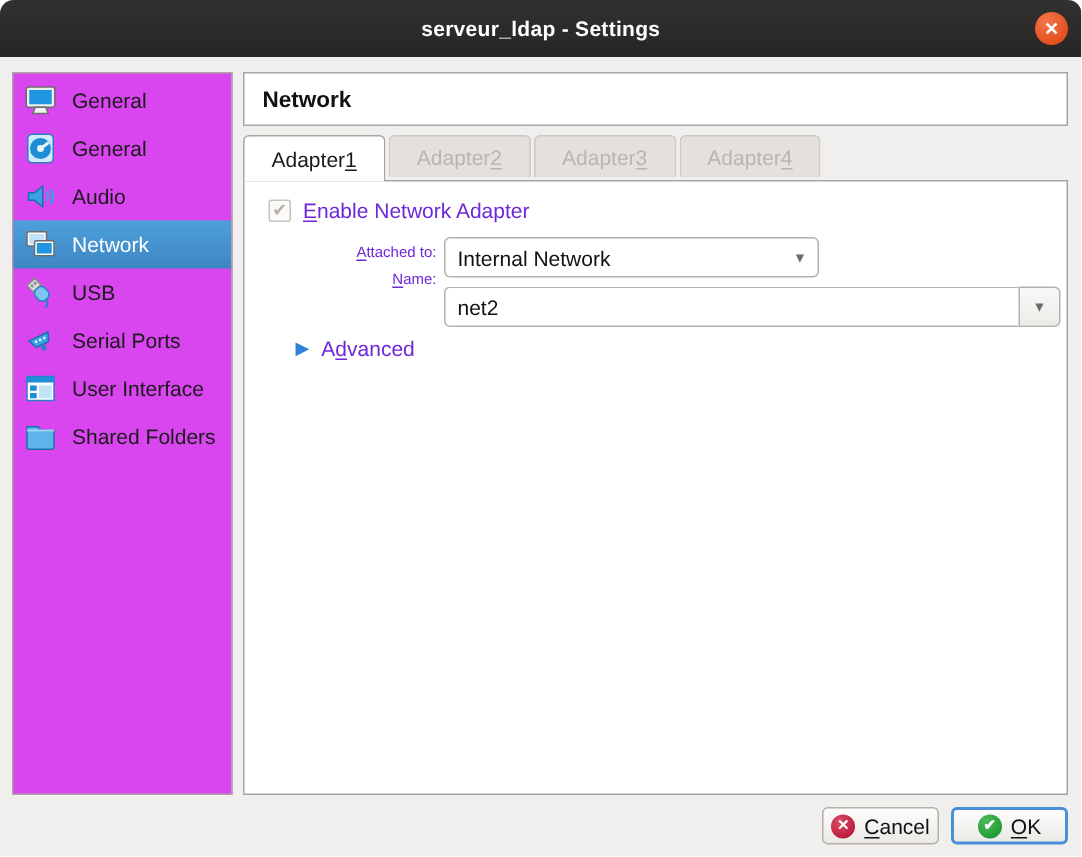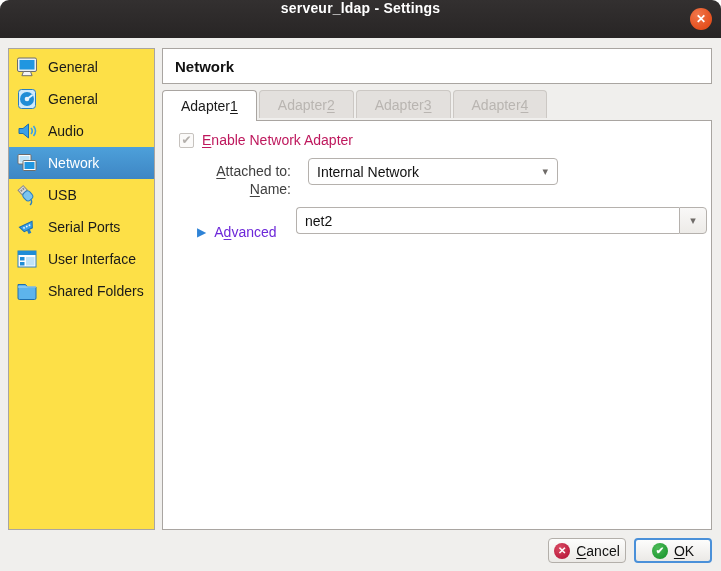--- a/index.html
+++ b/index.html
@@ -9,33 +9,33 @@
     -webkit-font-smoothing:antialiased;
   }
   .window {
     position:absolute; left:0; top:0; width:721px; height:571px;
     background:#f0efed; border-radius:9px 9px 0 0; overflow:hidden;
   }
   
   .titlebar {
     position:absolute; left:0; top:0; width:100%; height:38px;
     background:linear-gradient(#333030,#282525);
-    display:flex; justify-content:center;
+    display:flex; align-items:center; justify-content:center;
   }
   .titlebar-title { color:#ffffff; font-weight:bold; font-size:14px; letter-spacing:.2px; }
   .close-btn {
     position:absolute; right:9px; top:8px; width:22px; height:22px; border-radius:50%;
     background:radial-gradient(circle at 35% 30%, #f1764a, #e4501e 70%);
     color:#fff; display:flex; align-items:center; justify-content:center;
     font-size:12px; font-weight:bold; line-height:1; cursor:default;
   }
   
   .sidebar {
     position:absolute; left:8px; top:48px; width:147px; height:482px;
-    background:#fde047; border:1px solid #a9a5a1; box-sizing:border-box; padding-top:2px;
+    background:#d946ef; border:1px solid #a9a5a1; box-sizing:border-box; padding-top:2px;
   }
   .side-item { height:32px; display:flex; align-items:center; gap:9px; padding-left:6px;
                font-size:14px; color:#1a1a1a; cursor:default; }
   .side-item.selected { background:linear-gradient(#4da0da,#3e86c4); color:#ffffff; }
   .side-item .icon { width:24px; height:24px; flex:0 0 24px; display:flex; }
   .side-item .icon svg { width:24px; height:24px; }
   
   .header-box {
     position:absolute; left:162px; top:48px; width:550px; height:36px;
     background:#ffffff; border:1px solid #a9a5a1; box-sizing:border-box;
@@ -57,29 +57,29 @@
   .panel {
     position:absolute; left:162px; top:120px; width:550px; height:410px;
     background:#ffffff; border:1px solid #a9a5a1; box-sizing:border-box; z-index:1;
   }
   .chk-row { position:absolute; left:16px; top:11px; display:flex; align-items:center; gap:8px; }
   .checkbox {
     width:15px; height:15px; box-sizing:border-box; border:1px solid #c6c2be; border-radius:2px;
     background:#fbfaf9; display:flex; align-items:center; justify-content:center;
     color:#b3afab; font-size:12px; line-height:1;
   }
-  .chk-label { font-size:14px; color:#be185d; }
-  .form-label { position:absolute; left:0; width:128px; text-align:right; font-size:14px; color:#404040; }
+  .chk-label { font-size:14px; color:#6d28d9; }
+  .form-label { position:absolute; left:0; width:128px; text-align:right; font-size:10px; color:#6d28d9; }
   .combo {
     position:absolute; box-sizing:border-box; height:27px; background:#ffffff;
     border:1px solid #b5b1ad; border-radius:4px; display:flex; align-items:center;
-    font-size:14px; color:#111; padding-left:8px;margin-left:12px;
+    font-size:14px; color:#111; padding-left:8px;
   }
   .combo .arrow { margin-left:auto; padding-right:9px; color:#6f6b68; font-size:11px; }
-  .name-combo { position:absolute; display:flex; height:43px; box-sizing:border-box;align-items:flex-end; }
+  .name-combo { position:absolute; display:flex; height:43px; box-sizing:border-box; }
   .name-input {
     box-sizing:border-box; height:27px; border:1px solid #b5b1ad; border-right:none;
     border-radius:4px 0 0 4px; padding:0 8px; font-size:14px; color:#111;
     font-family:"Liberation Sans", sans-serif; background:#fff; outline:none;
   }
   .drop-btn {
     box-sizing:border-box; width:28px; height:27px; border:1px solid #b5b1ad; border-radius:0 4px 4px 0;
     background:linear-gradient(#f9f8f7,#edebe8); display:flex; align-items:center; justify-content:center;
     color:#6f6b68; font-size:11px;
   }

